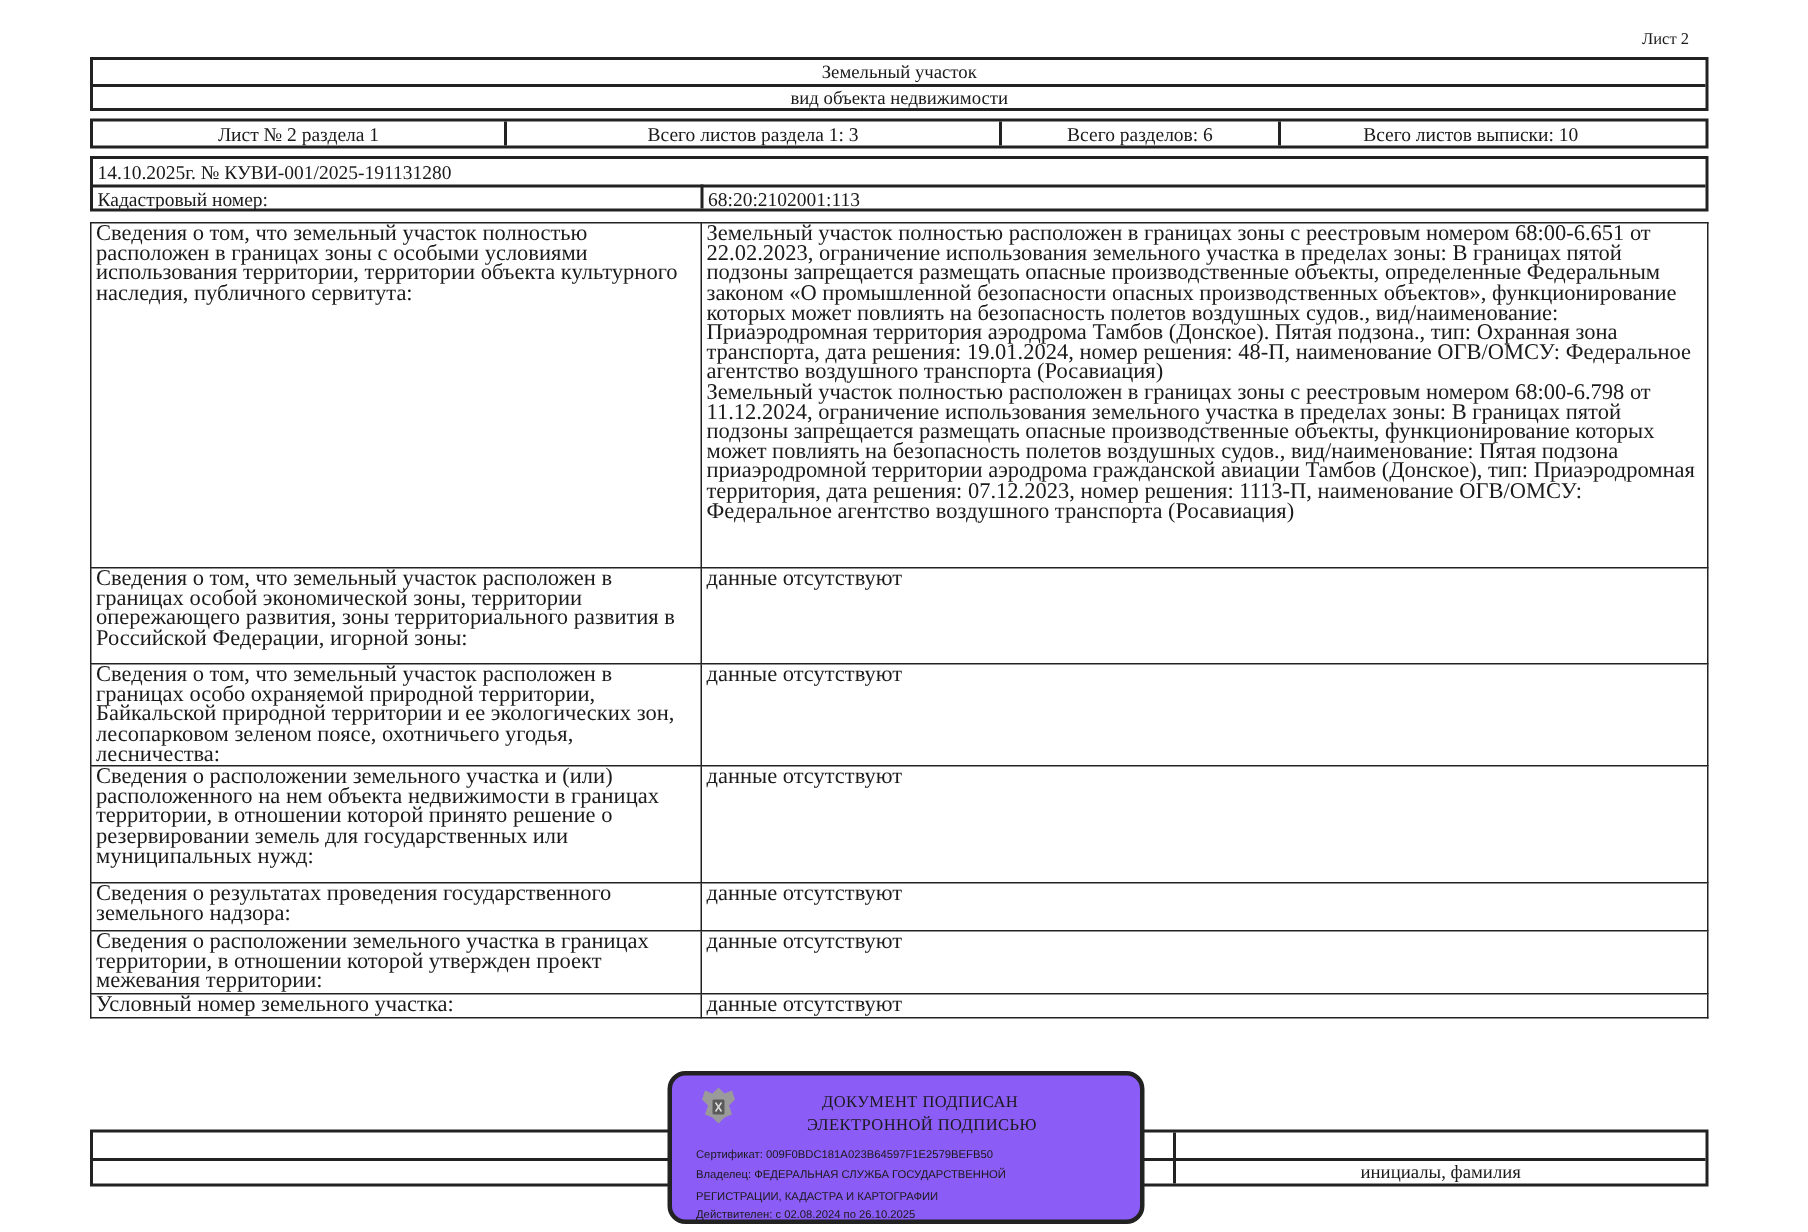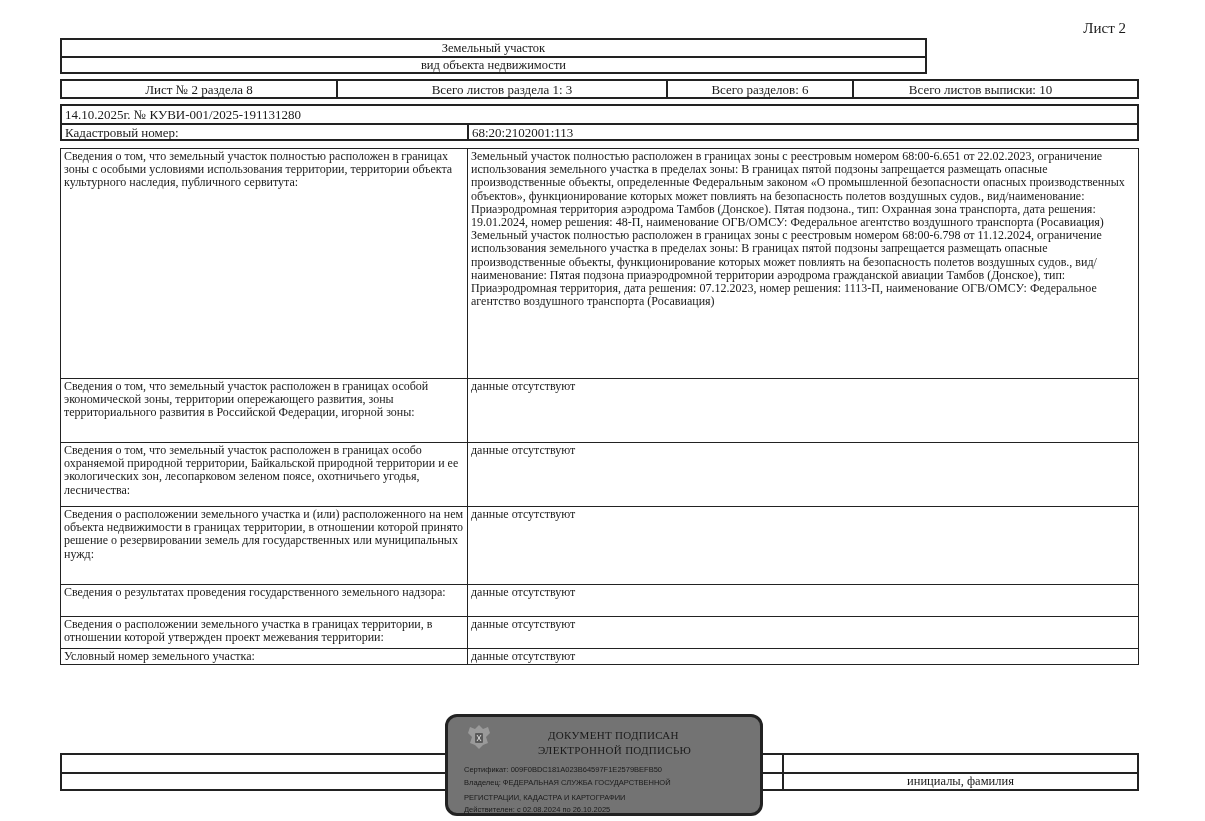--- a/index.html
+++ b/index.html
@@ -1,58 +1,58 @@
 <!DOCTYPE html>
 <html><head>
 <meta charset="utf-8">
 <style>
   html, body { margin: 0; padding: 0; background: #ffffff; }
   body {
     width: 1205px; height: 821px; position: relative; overflow: hidden;
     font-family: "Liberation Serif", serif; color: #1a1a1a; font-size: 12.5px;
   }
   .abs { position: absolute; }
-  .sheet-label { right: 79px; top: 20px; font-size: 15px; text-align: center; }
+  .sheet-label { right: 79px; top: 20px; font-size: 11px; text-align: center; }
   .box { position: absolute; border: 2px solid #222; box-sizing: border-box; }
   .hrow { position: absolute; left: 0; right: 0; text-align: center; font-size: 12.5px; }
   .hline { position: absolute; left: 0; right: 0; border-top: 2px solid #222; }
   .vline { position: absolute; top: 0; bottom: 0; border-left: 2px solid #222; }
   .cell { position: absolute; text-align: center; top: 1px; font-size: 13px; }
   table.main {
     position: absolute; left: 60px; top: 148px; width: 1079px;
     border-collapse: collapse; table-layout: fixed;
   }
   table.main td {
     border: 1.5px solid #222; vertical-align: top; padding: 1px 3px 0 3px;
-    line-height: 13.2px; font-size: 12px;
+    line-height: 13.2px; font-size: 15px;
   }
   table.main td.lbl { width: 400px; }
   .stamp {
     position: absolute; left: 445px; top: 714px; width: 318px; height: 102px;
-    border: 3px solid #222; border-radius: 12px; box-sizing: border-box; background: #737373;
+    border: 3px solid #222; border-radius: 12px; box-sizing: border-box; background: #8b5cf6;
   }
   .stamp .t1 { position: absolute; left: 100px; top: 12px; font-size: 11px; letter-spacing: 0.3px; }
   .stamp .t2 { position: absolute; left: 90px; top: 27px; font-size: 11px; letter-spacing: 0.3px; }
   .stamp .small { position: absolute; left: 16px; font-size: 7.5px; font-family: "Liberation Sans", sans-serif; white-space: nowrap; }
   .emblem { position: absolute; left: 18px; top: 6px; width: 26px; height: 28px; }
   .sigrow { position: absolute; border: 2px solid #222; box-sizing: border-box; }
 </style>
 </head>
 <body>
 
 <div class="abs sheet-label">Лист 2</div>
 
-<div class="box" style="left:60px; top:38px; width:867px; height:36px;padding-left:16px;">
+<div class="box" style="left:60px; top:38px; width:1079px; height:36px;padding-left:16px;">
   <div class="hrow" style="top:1px;">Земельный участок</div>
   <div class="hline" style="top:16px;"></div>
   <div class="hrow" style="top:18px;">вид объекта недвижимости</div>
 </div>
 
 <div class="box" style="left:60px; top:79px; width:1079px; height:20px;">
-  <div class="cell" style="left:0; width:274px;">Лист № 2 раздела 8</div>
+  <div class="cell" style="left:0; width:274px;">Лист № 2 раздела 1</div>
   <div class="vline" style="left:274px;"></div>
   <div class="cell" style="left:276px; width:328px;">Всего листов раздела 1: 3</div>
   <div class="vline" style="left:604px;"></div>
   <div class="cell" style="left:606px; width:184px;">Всего разделов: 6</div>
   <div class="vline" style="left:790px;"></div>
   <div class="cell" style="left:792px; width:253px;">Всего листов выписки: 10</div>
 </div>
 
 <div class="box" style="left:60px; top:104px; width:1079px; height:37px;text-decoration:underline;">
   <div class="abs" style="left:3px; top:1px; font-size:13px;">14.10.2025г. № КУВИ-001/2025-191131280</div>

